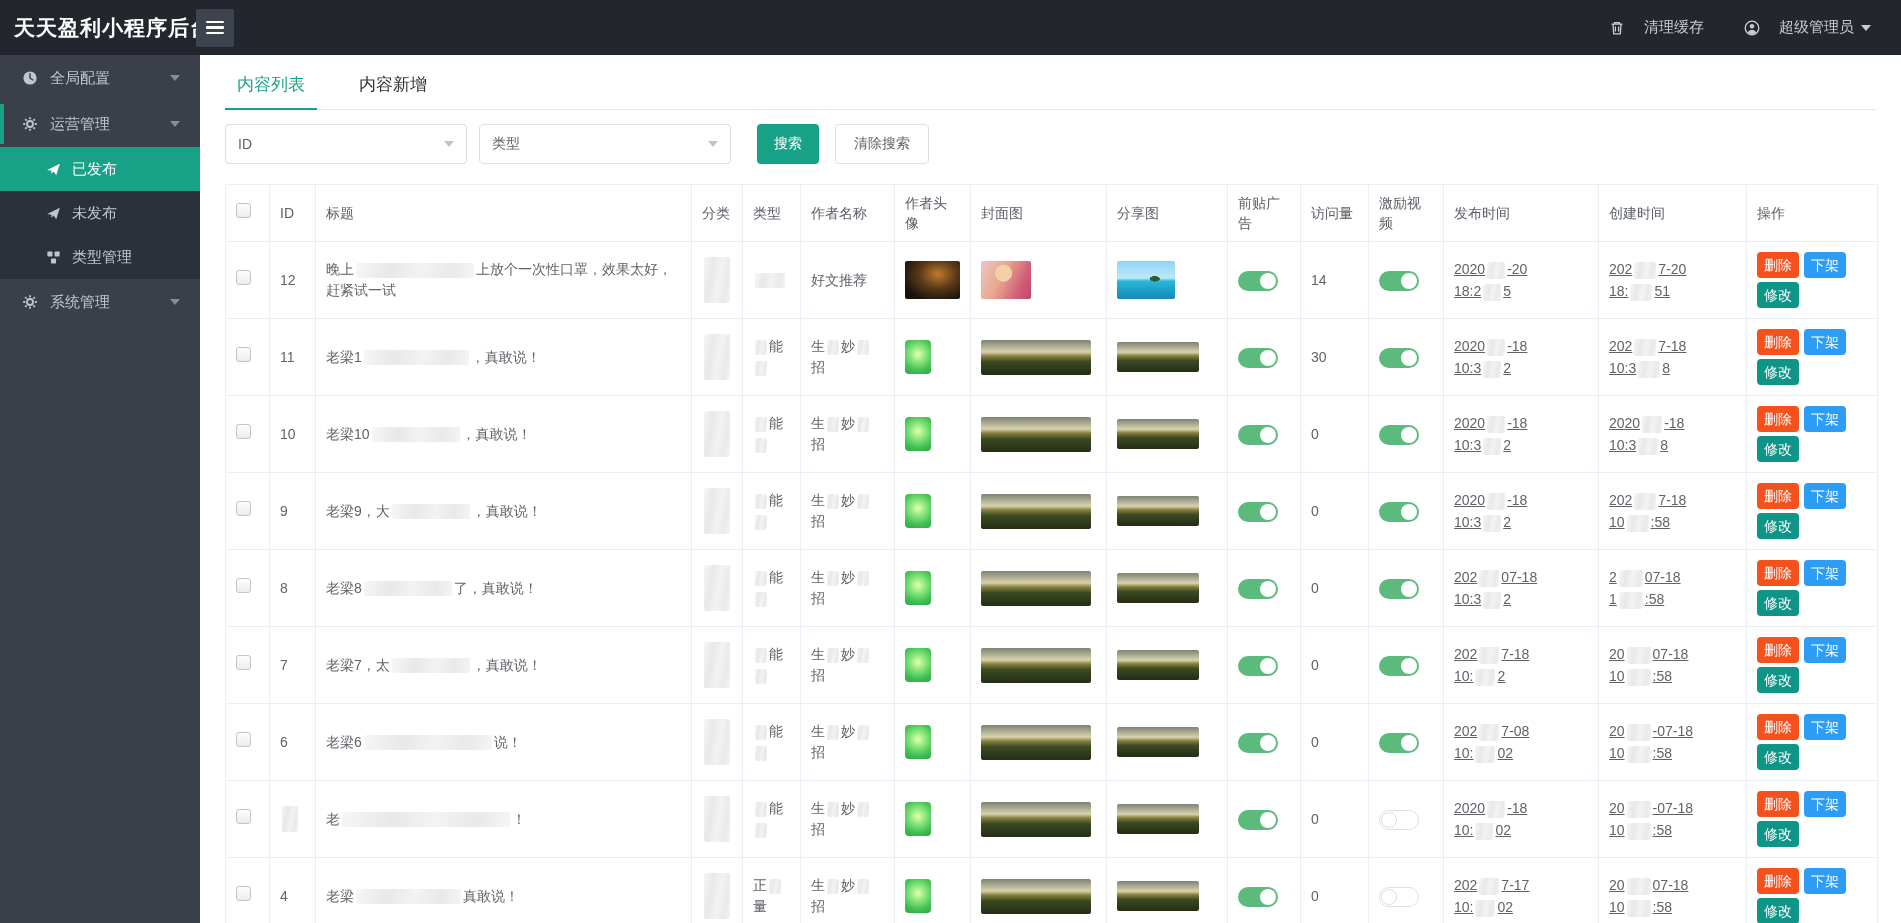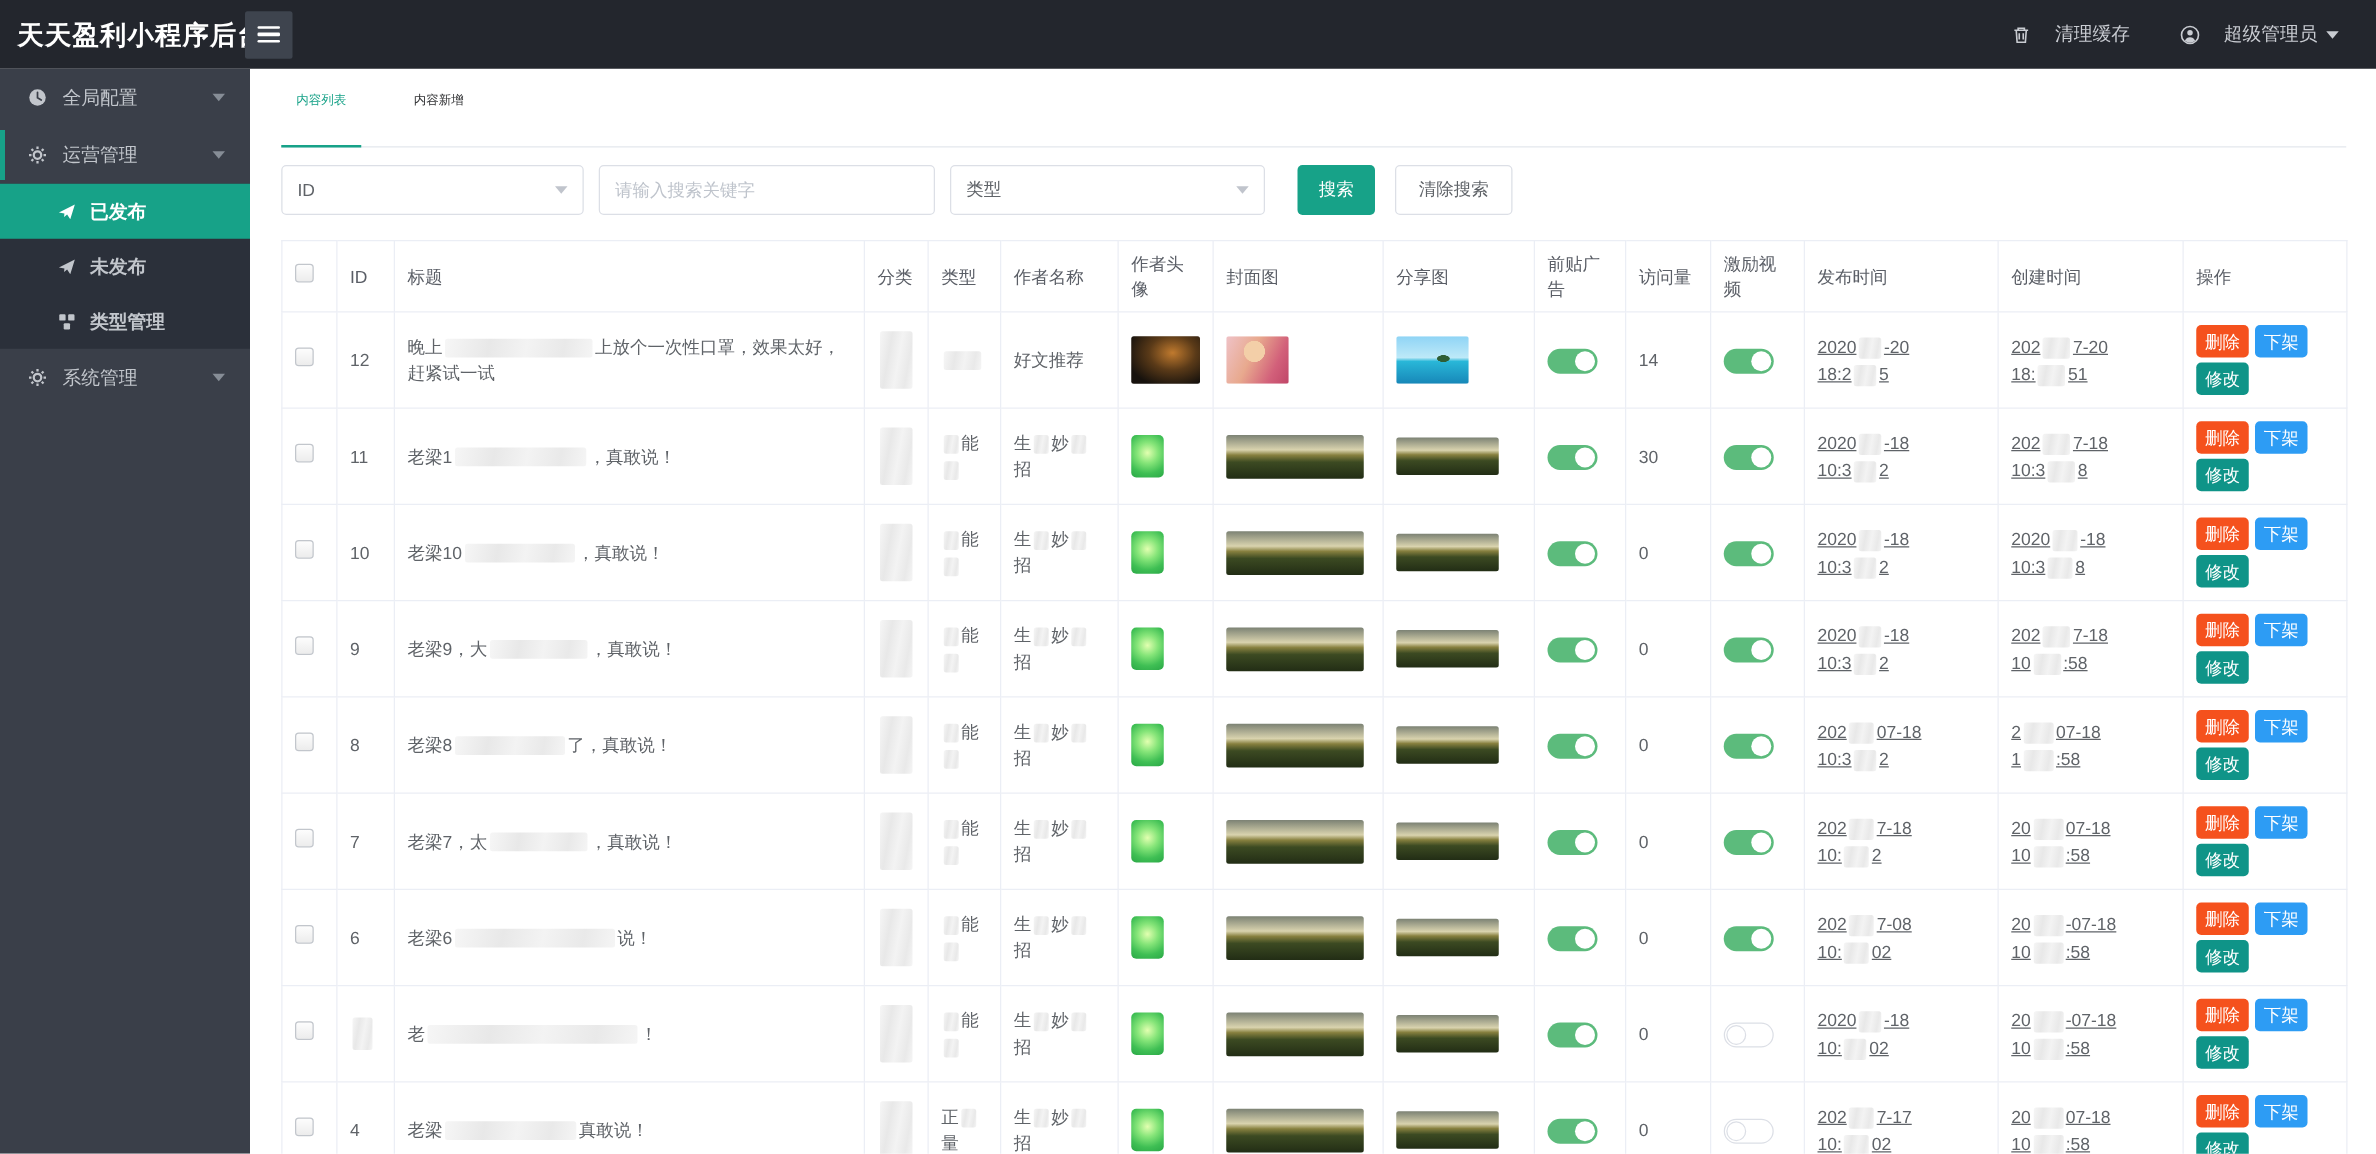--- a/index.html
+++ b/index.html
@@ -23,29 +23,29 @@
   .caret-up.dark { border-bottom-color:#C2C6CC; }
 
   
   .sidebar { position:absolute; top:55px; left:0; bottom:0; width:200px; background:var(--sidebar_bg); }
   .side-item { height:46px; display:flex; align-items:center; padding:0 20px 0 22px; color:#C2C6CC;
     font-size:15px; position:relative; cursor:pointer; }
   .side-item.indicator::before { content:''; position:absolute; left:0; top:3px; bottom:3px; width:4px; background:var(--accent); }
   .mi { width:16px; height:16px; margin-right:12px; flex:0 0 auto; display:flex; }
   .mi svg { width:100%; height:100%; }
   .side-item .lbl, .sub-item .lbl { flex:1; }
-  .submenu { background:var(--submenu_bg);font-weight:bold; }
+  .submenu { background:var(--submenu_bg); }
   .sub-item { height:44px; display:flex; align-items:center; padding-left:46px; color:#C2C6CC; font-size:15px; cursor:pointer; }
   .sub-item .mi { width:15px; height:15px; margin-right:11px; }
   .sub-item.active { background:var(--accent); color:#fff; }
 
   
   .main { margin-left:200px; padding:18px 24px 0 25px; }
   .tabs { display:flex; gap:30px; border-bottom:1px solid #E4E7ED; }
-  .tab { padding:0 12px 30px 12px; font-size:10px; color:#303133; cursor:pointer; position:relative; }
+  .tab { padding:0 12px 13px 12px; font-size:17px; color:#303133; cursor:pointer; position:relative; }
   .tab.active { color:var(--accent); }
   .tab.active::after { content:''; position:absolute; left:0; right:0; bottom:-1px; height:2px; background:var(--accent); }
 
   .search-row { display:flex; align-items:center; margin-top:14px; }
   .sel { height:40px; border:1px solid #DCDFE6; border-radius:4px; display:flex; align-items:center;
     justify-content:space-between; padding:0 12px; color:#5F6368; font-size:14px; background:#fff; cursor:pointer; margin-right:12px; }
   .sel .arrow { width:0; height:0; border:5px solid transparent; border-top:6px solid #C0C4CC; margin-top:5px; }
   .w1 { width:242px; } .w3 { width:252px; }
   input.kw { height:40px; width:269px; border:1px solid #DCDFE6; border-radius:4px; padding:0 12px;
     font-size:14px; color:#5F6368; margin-right:12px; outline:none; }
@@ -202,21 +202,20 @@
   <div class="tabs">
     <div class="tab active">内容列表</div>
     <div class="tab">内容新增</div>
   </div>
 
   <div class="search-row">
     <div class="sel w1">
       <span>ID</span>
       <span class="arrow"></span>
     </div>
-    <input class="kw" type="text" placeholder="请输入搜索关键字" style="">
     <div class="sel w3">
       <span>类型</span>
       <span class="arrow"></span>
     </div>
     <button class="btn-search">搜索</button>
     <button class="btn-clear">清除搜索</button>
   </div>
 
   <table id="content-table">
       <colgroup>

